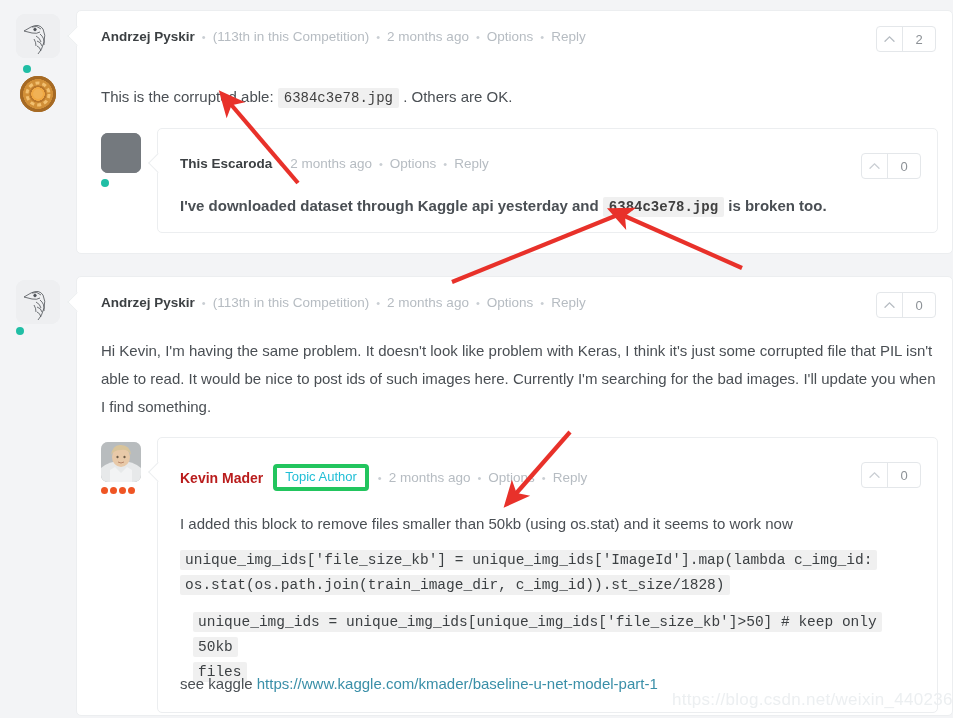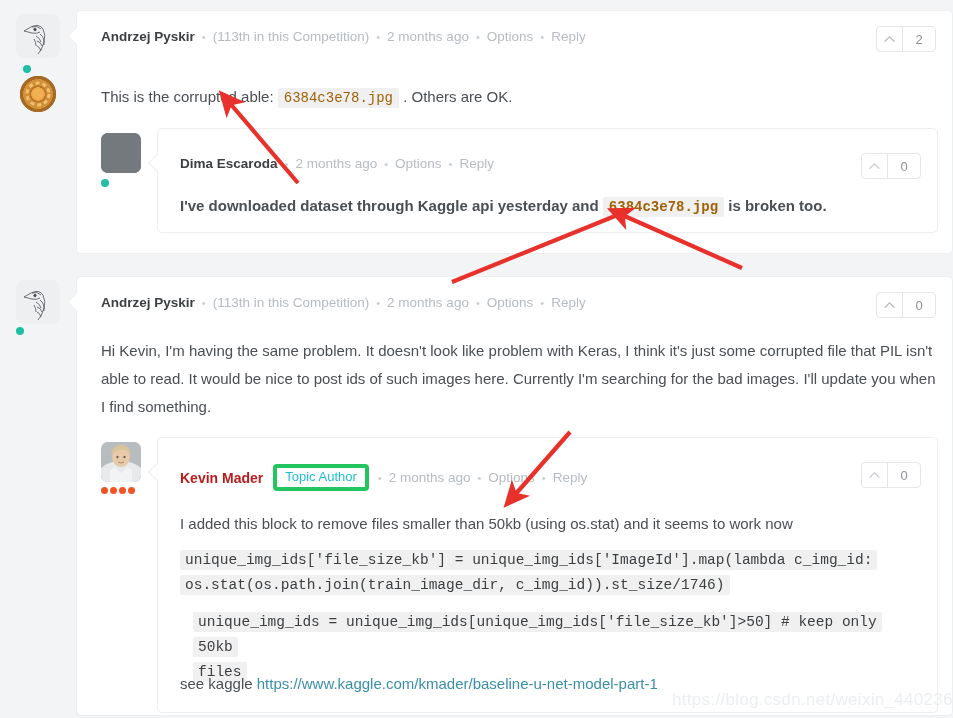--- a/index.html
+++ b/index.html
@@ -146,21 +146,21 @@
   .body-text {
     position: absolute;
     color: #4a4f54;
     font-size: 15px;
     line-height: 28px;
   }
   .code-inline {
     font-family: "Liberation Mono", monospace;
     font-size: 14px;
     background: #f0f0f0;
-    color: #a16207;
+    color: #404040;
     padding: 2px 6px;
     border-radius: 2px;
   }
   .code-block {
     position: absolute;
     font-family: "Liberation Mono", monospace;
     font-size: 14.5px;
     line-height: 25px;
     color: #3c4043;
   }
@@ -310,21 +310,21 @@
         <svg viewBox="0 0 40 40">
           <rect width="40" height="40" fill="#74797e"></rect>
         </svg>
       </div>
       <div class="presence-dot" style="left:24px; top:168px;"></div>
 
       <div class="card" style="left:80px; top:117px; width:781px; height:105px; background:#fff;">
         <div class="notch" style="top:27px;"></div>
 
         <div class="meta-row" style="left:22px; top:27px;">
-          <span class="author">Dima Escaroda</span>
+          <span class="author">This Escaroda</span>
           <span class="sep">•</span>
           <span class="muted">2 months ago</span>
           <span class="sep">•</span>
           <span class="muted">Options</span>
           <span class="sep">•</span>
           <span class="muted">Reply</span>
         </div>
 
         <div class="vote" style="right:16px; top:24px;">
           <div class="vote-btn">
@@ -410,21 +410,21 @@
               <path d="M1 6.2 L5.5 1.8 L10 6.2" fill="none" stroke="#c9ced3" stroke-width="1.3" stroke-linecap="round"></path>
             </svg>
           </div>
           <div class="vote-count">0</div>
         </div>
 
         <div class="body-text" style="left:22px; top:72px;">I added this block to remove files smaller than 50kb (using os.stat) and it seems to work now</div>
 
         <div class="code-block" style="left:22px; top:110px; width:730px;">
           <span>unique_img_ids['file_size_kb'] = unique_img_ids['ImageId'].map(lambda c_img_id:</span><br>
-          <span>os.stat(os.path.join(train_image_dir, c_img_id)).st_size/1746)</span>
+          <span>os.stat(os.path.join(train_image_dir, c_img_id)).st_size/1828)</span>
         </div>
 
         <div class="code-block" style="left:22px; top:172px; width:730px;margin-left:13px;">
           <span>unique_img_ids = unique_img_ids[unique_img_ids['file_size_kb']&gt;50] # keep only 50kb</span><br>
           <span>files</span>
         </div>
 
         <div class="body-text" style="left:22px; top:232px;">
           <span>see kaggle</span>
           <span class="link">https://www.kaggle.com/kmader/baseline-u-net-model-part-1</span>

